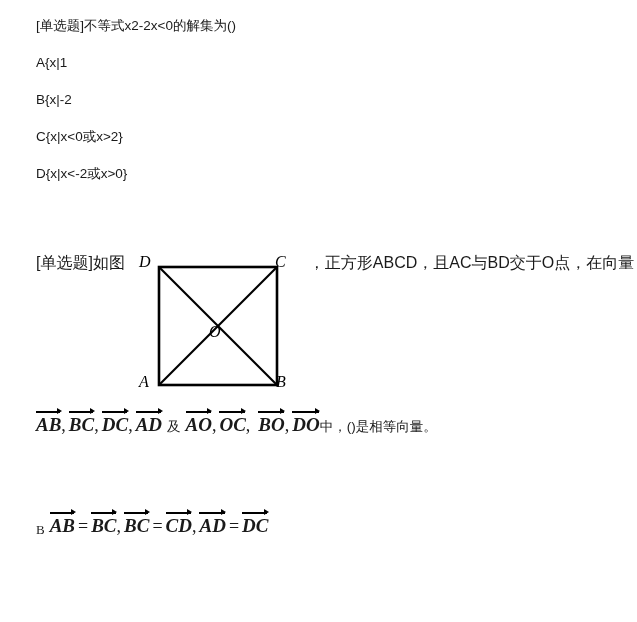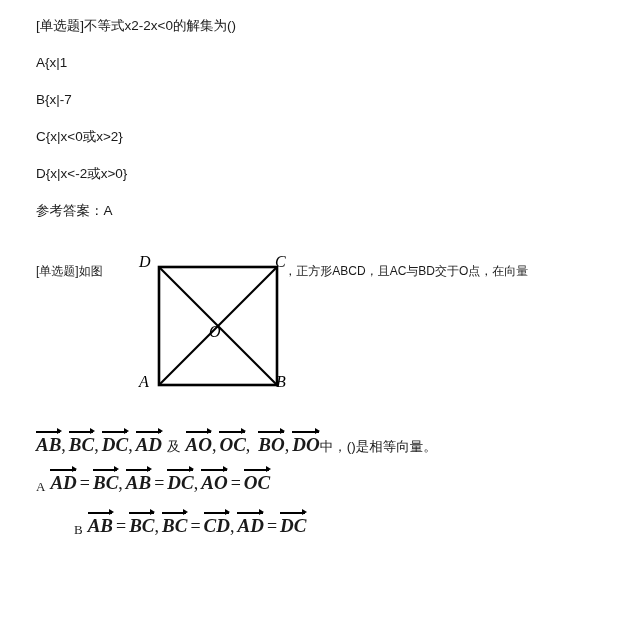--- a/index.html
+++ b/index.html
@@ -28,22 +28,22 @@
   }
   .line {
     font-size: 13.5px;
     line-height: 20px;
     margin-bottom: 17px;
     white-space: nowrap;
   }
   .q2-stem {
     position: absolute;
     left: 36px;
-    top: 260px;
-    font-size: 12px;
+    top: 252px;
+    font-size: 16px;
     line-height: 20px;
     white-space: nowrap;
   }
   .q2-stem .before {
     display: inline-block;
     vertical-align: middle;
   }
   .fig-slot {
     display: inline-block;
     width: 175px;
@@ -131,24 +131,23 @@
   .cm { font-family: "Liberation Serif", serif; font-size: 18px; padding-right: 3px; }
 </style>
 </head>
 <body>
 
 <div class="page">
 
   <div class="q1">
     <div class="line">[单选题]不等式x2-2x&lt;0的解集为()</div>
     <div class="line">A{x|1</div>
-    <div class="line">B{x|-7</div>
+    <div class="line">B{x|-2</div>
     <div class="line">C{x|x&lt;0或x&gt;2}</div>
     <div class="line">D{x|x&lt;-2或x&gt;0}</div>
-    <div class="line">参考答案：A</div>
   </div>
 
   <div class="q2-stem">
     <span class="before">[单选题]如图</span>
     <span class="fig-slot"></span>
     <span class="after">，正方形ABCD，且AC与BD交于O点，在向量</span>
   </div>
 
   <div class="figure">
     <svg width="180" height="145" viewBox="0 0 180 145">
@@ -156,27 +155,24 @@
       <line x1="24" y1="12" x2="142" y2="130" stroke="#000" stroke-width="2.2"></line>
       <line x1="142" y1="12" x2="24" y2="130" stroke="#000" stroke-width="2.2"></line>
     </svg>
     <span class="lbl lbl-D">D</span>
     <span class="lbl lbl-C">C</span>
     <span class="lbl lbl-A">A</span>
     <span class="lbl lbl-B">B</span>
     <span class="lbl lbl-O">O</span>
   </div>
 
-  <div class="vrow" style="top: 428px;">
+  <div class="vrow" style="top: 408px;">
     <span class="v">AB</span><span class="cm">,</span><span class="v">BC</span><span class="cm">,</span><span class="v">DC</span><span class="cm">,</span><span class="v">AD</span><span class="cn" style="padding:0 5px;">及</span><span class="v">AO</span><span class="cm">,</span><span class="v">OC</span><span class="cm" style="padding-right:8px;">,</span><span class="v">BO</span><span class="cm">,</span><span class="v">DO</span><span class="cn">中，()是相等向量。</span>
   </div>
 
-  <div class="vrow" style="top: 466px;">
-    <span class="opt-letter">A</span><span class="v">AD</span><span class="eq">=</span><span class="v">BC</span><span class="cm">,</span><span class="v">AB</span><span class="eq">=</span><span class="v">DC</span><span class="cm">,</span><span class="v">AO</span><span class="eq">=</span><span class="v">OC</span>
-  </div>
 
-  <div class="vrow" style="top: 509px; margin-left: 38px;">
+  <div class="vrow" style="top: 509px;">
     <span class="opt-letter">B</span><span class="v">AB</span><span class="eq">=</span><span class="v">BC</span><span class="cm">,</span><span class="v">BC</span><span class="eq">=</span><span class="v">CD</span><span class="cm">,</span><span class="v">AD</span><span class="eq">=</span><span class="v">DC</span>
   </div>
 
 
 
 </div>
 
 </body></html>

